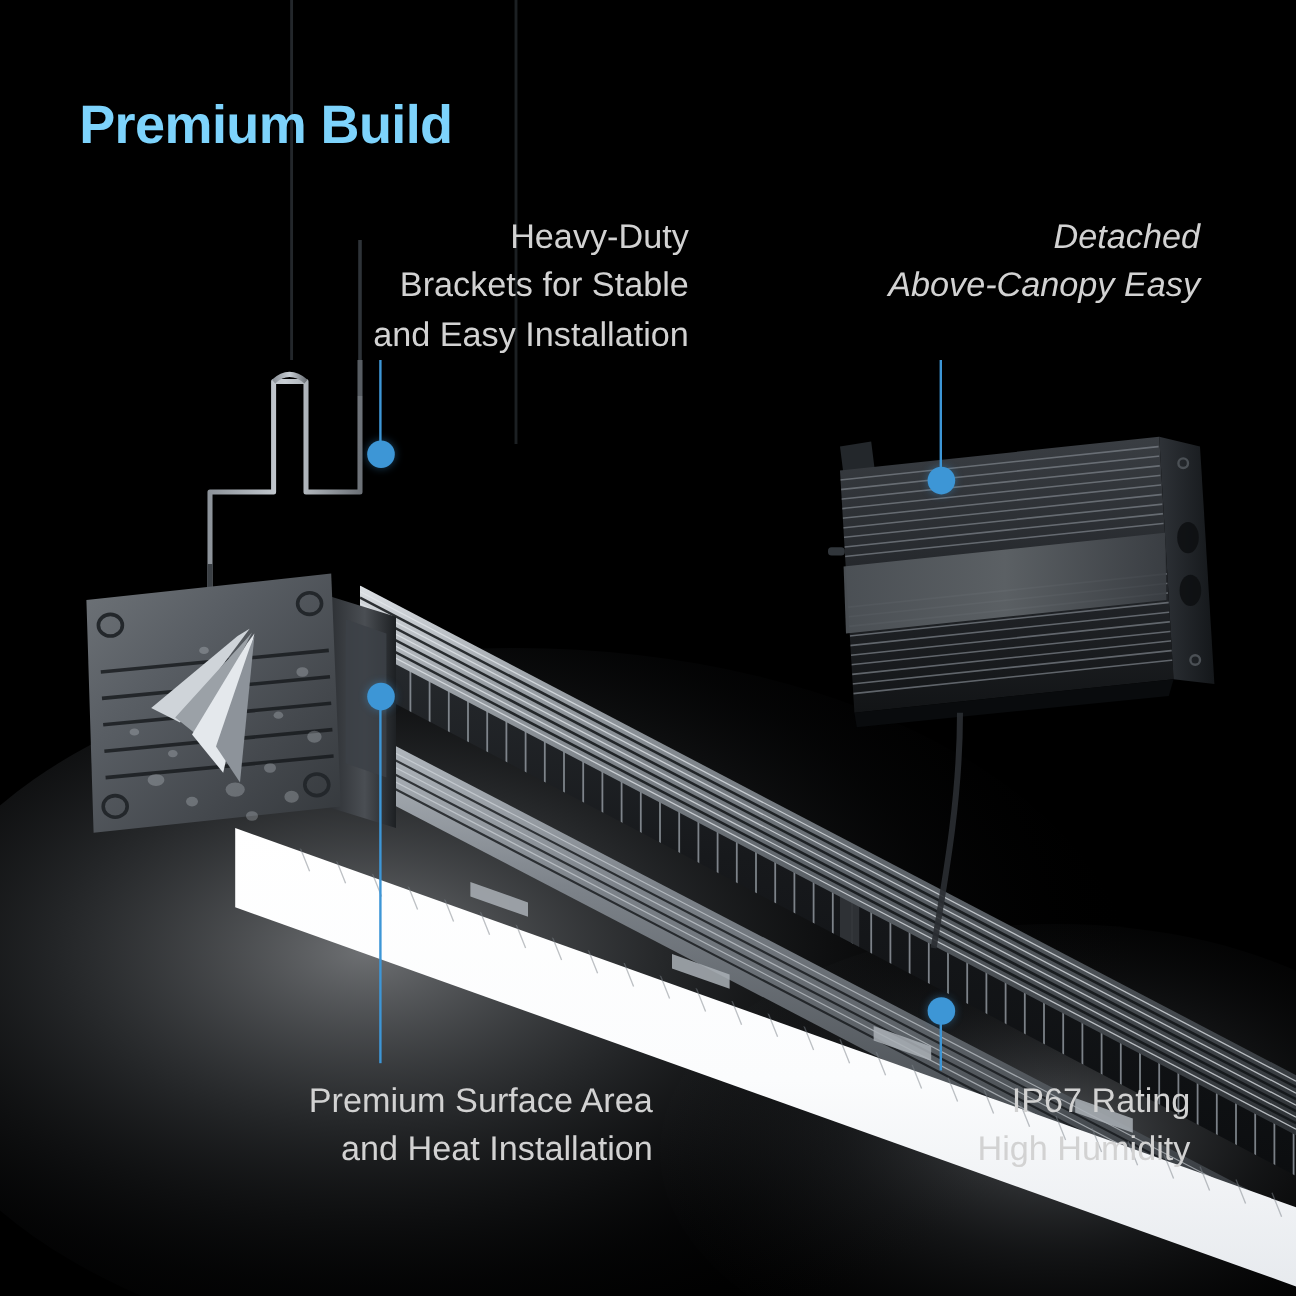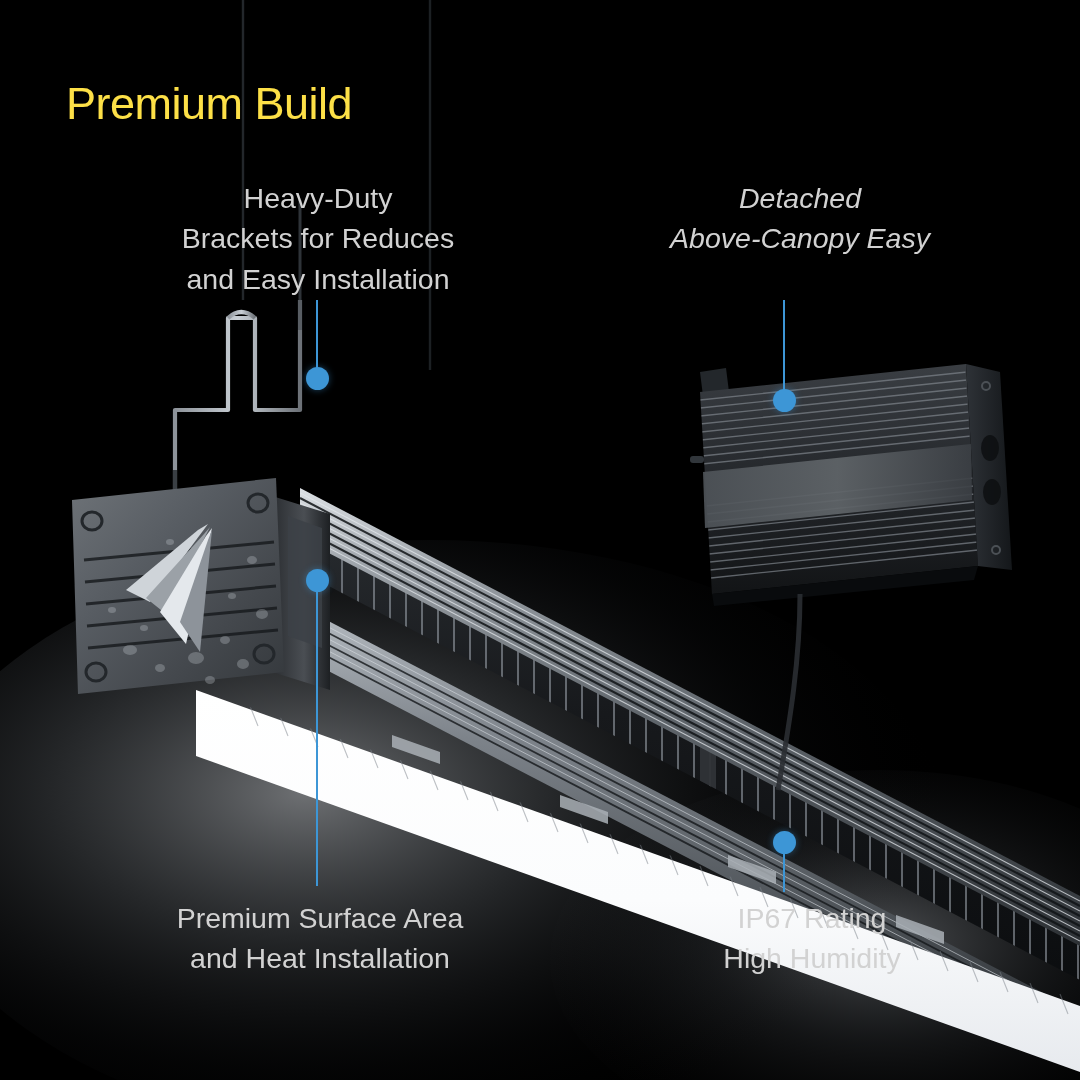--- a/index.html
+++ b/index.html
@@ -25,38 +25,38 @@
     height: 1080px;
     pointer-events: none;
   }
 
   
   .headline {
     position: absolute;
     left: 66px;
     top: 80px;
     font-size: 45px;
-    font-weight: normal;
+    font-weight: bold;
     letter-spacing: -0.5px;
-    color: #fde047;
+    color: #7dd3fc;
     line-height: 1.05;
     white-space: nowrap;
   }
 
   
   .callout {
     position: absolute;
     color: #d2d2d2;
     font-size: 28.5px;
     line-height: 1.42;
     text-align: center;
     white-space: nowrap;
     font-weight: 400;
   }
-  .callout .cl-line { display: block; }
+  .callout .cl-line { display: block; text-align: right; }
 
   .co-brackets { left: 62px;  top: 178px; width: 512px; }
   .co-driver   { left: 600px; top: 178px; width: 400px; font-style: italic; }
   .co-heatsink { left: 96px;  top: 898px; width: 448px; }
   .co-ip67     { left: 632px; top: 898px; width: 360px; }
 
   
   .leader-dot {
     position: absolute;
     width: 23px;
@@ -401,21 +401,21 @@
 
       <path d="M800,594 C800,660 790,720 778,790" fill="none" stroke="#2a2e32" stroke-width="5" opacity="0.9"></path>
 
     </g>
   </svg>
 
   <div class="headline">Premium Build</div>
 
   <div class="callout co-brackets">
     <span class="cl-line">Heavy-Duty</span>
-    <span class="cl-line">Brackets for Reduces</span>
+    <span class="cl-line">Brackets for Stable</span>
     <span class="cl-line">and Easy Installation</span>
   </div>
   <div class="leader-line" style="left:316px; top:300px; height:74px;"></div>
   <div class="leader-dot" style="left:306px; top:367px;"></div>
 
   <div class="callout co-driver">
     <span class="cl-line">Detached</span>
     <span class="cl-line">Above-Canopy Easy</span>
   </div>
   <div class="leader-line" style="left:783px; top:300px; height:96px;"></div>

